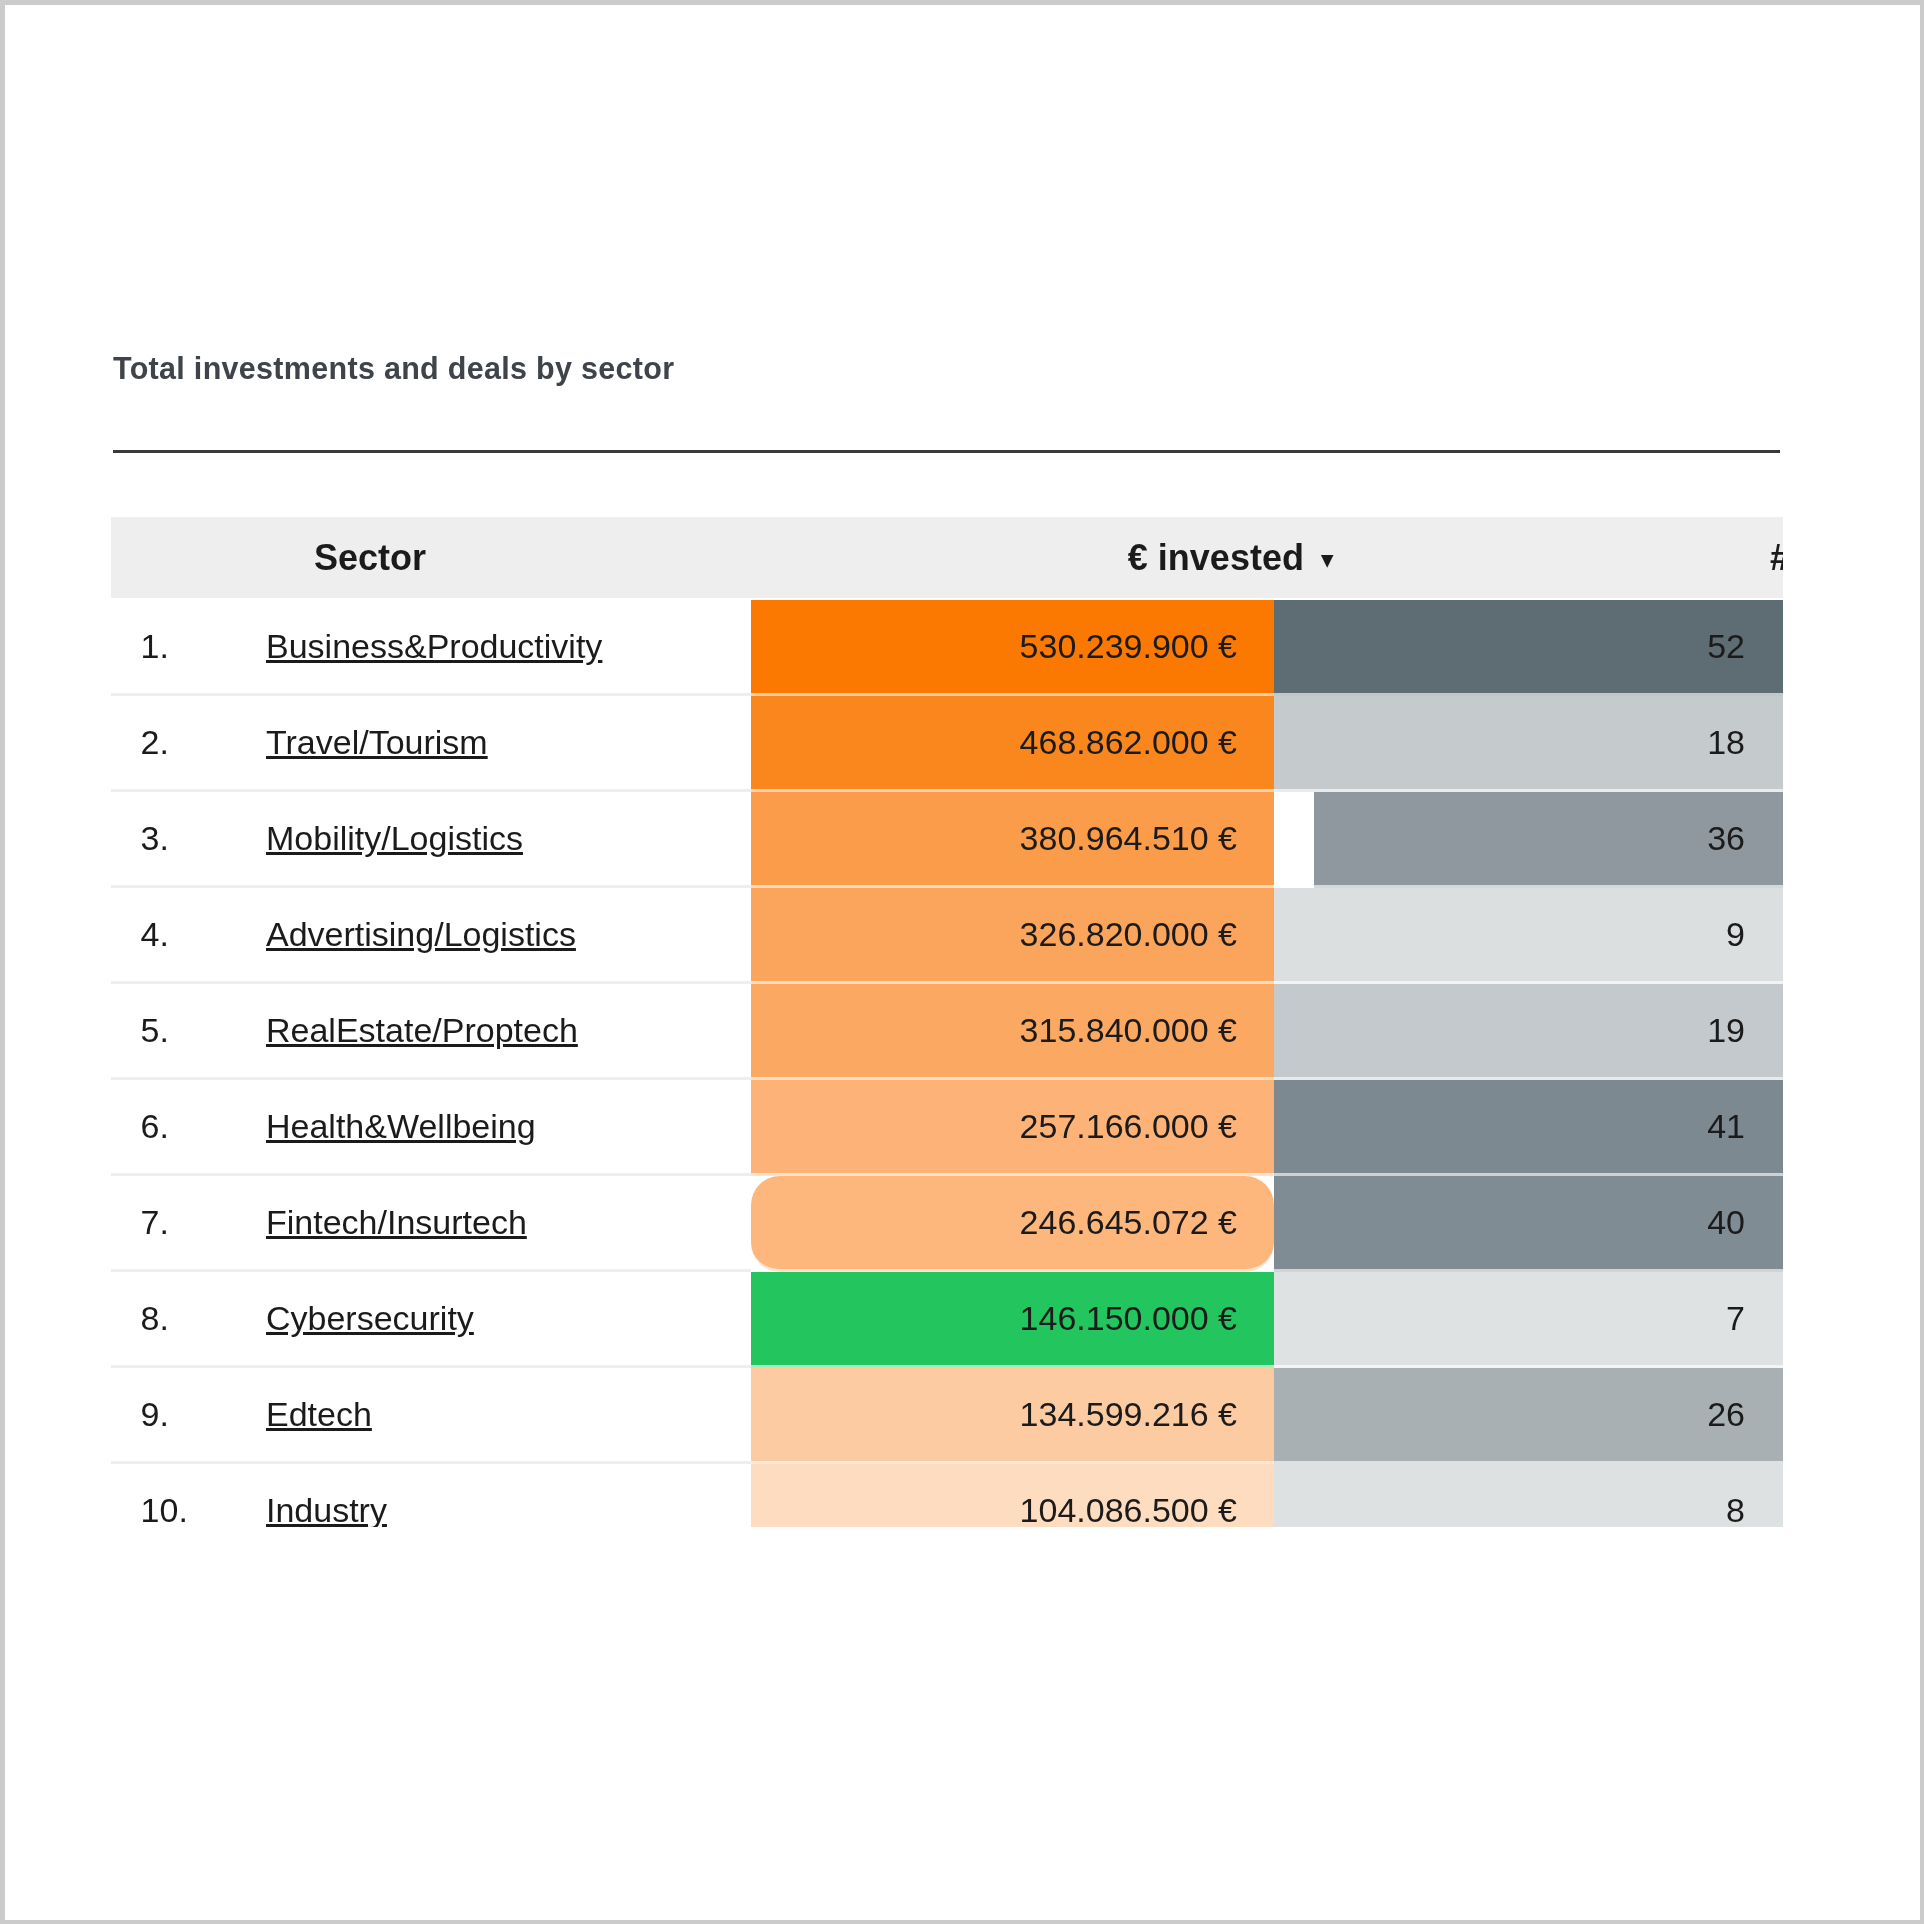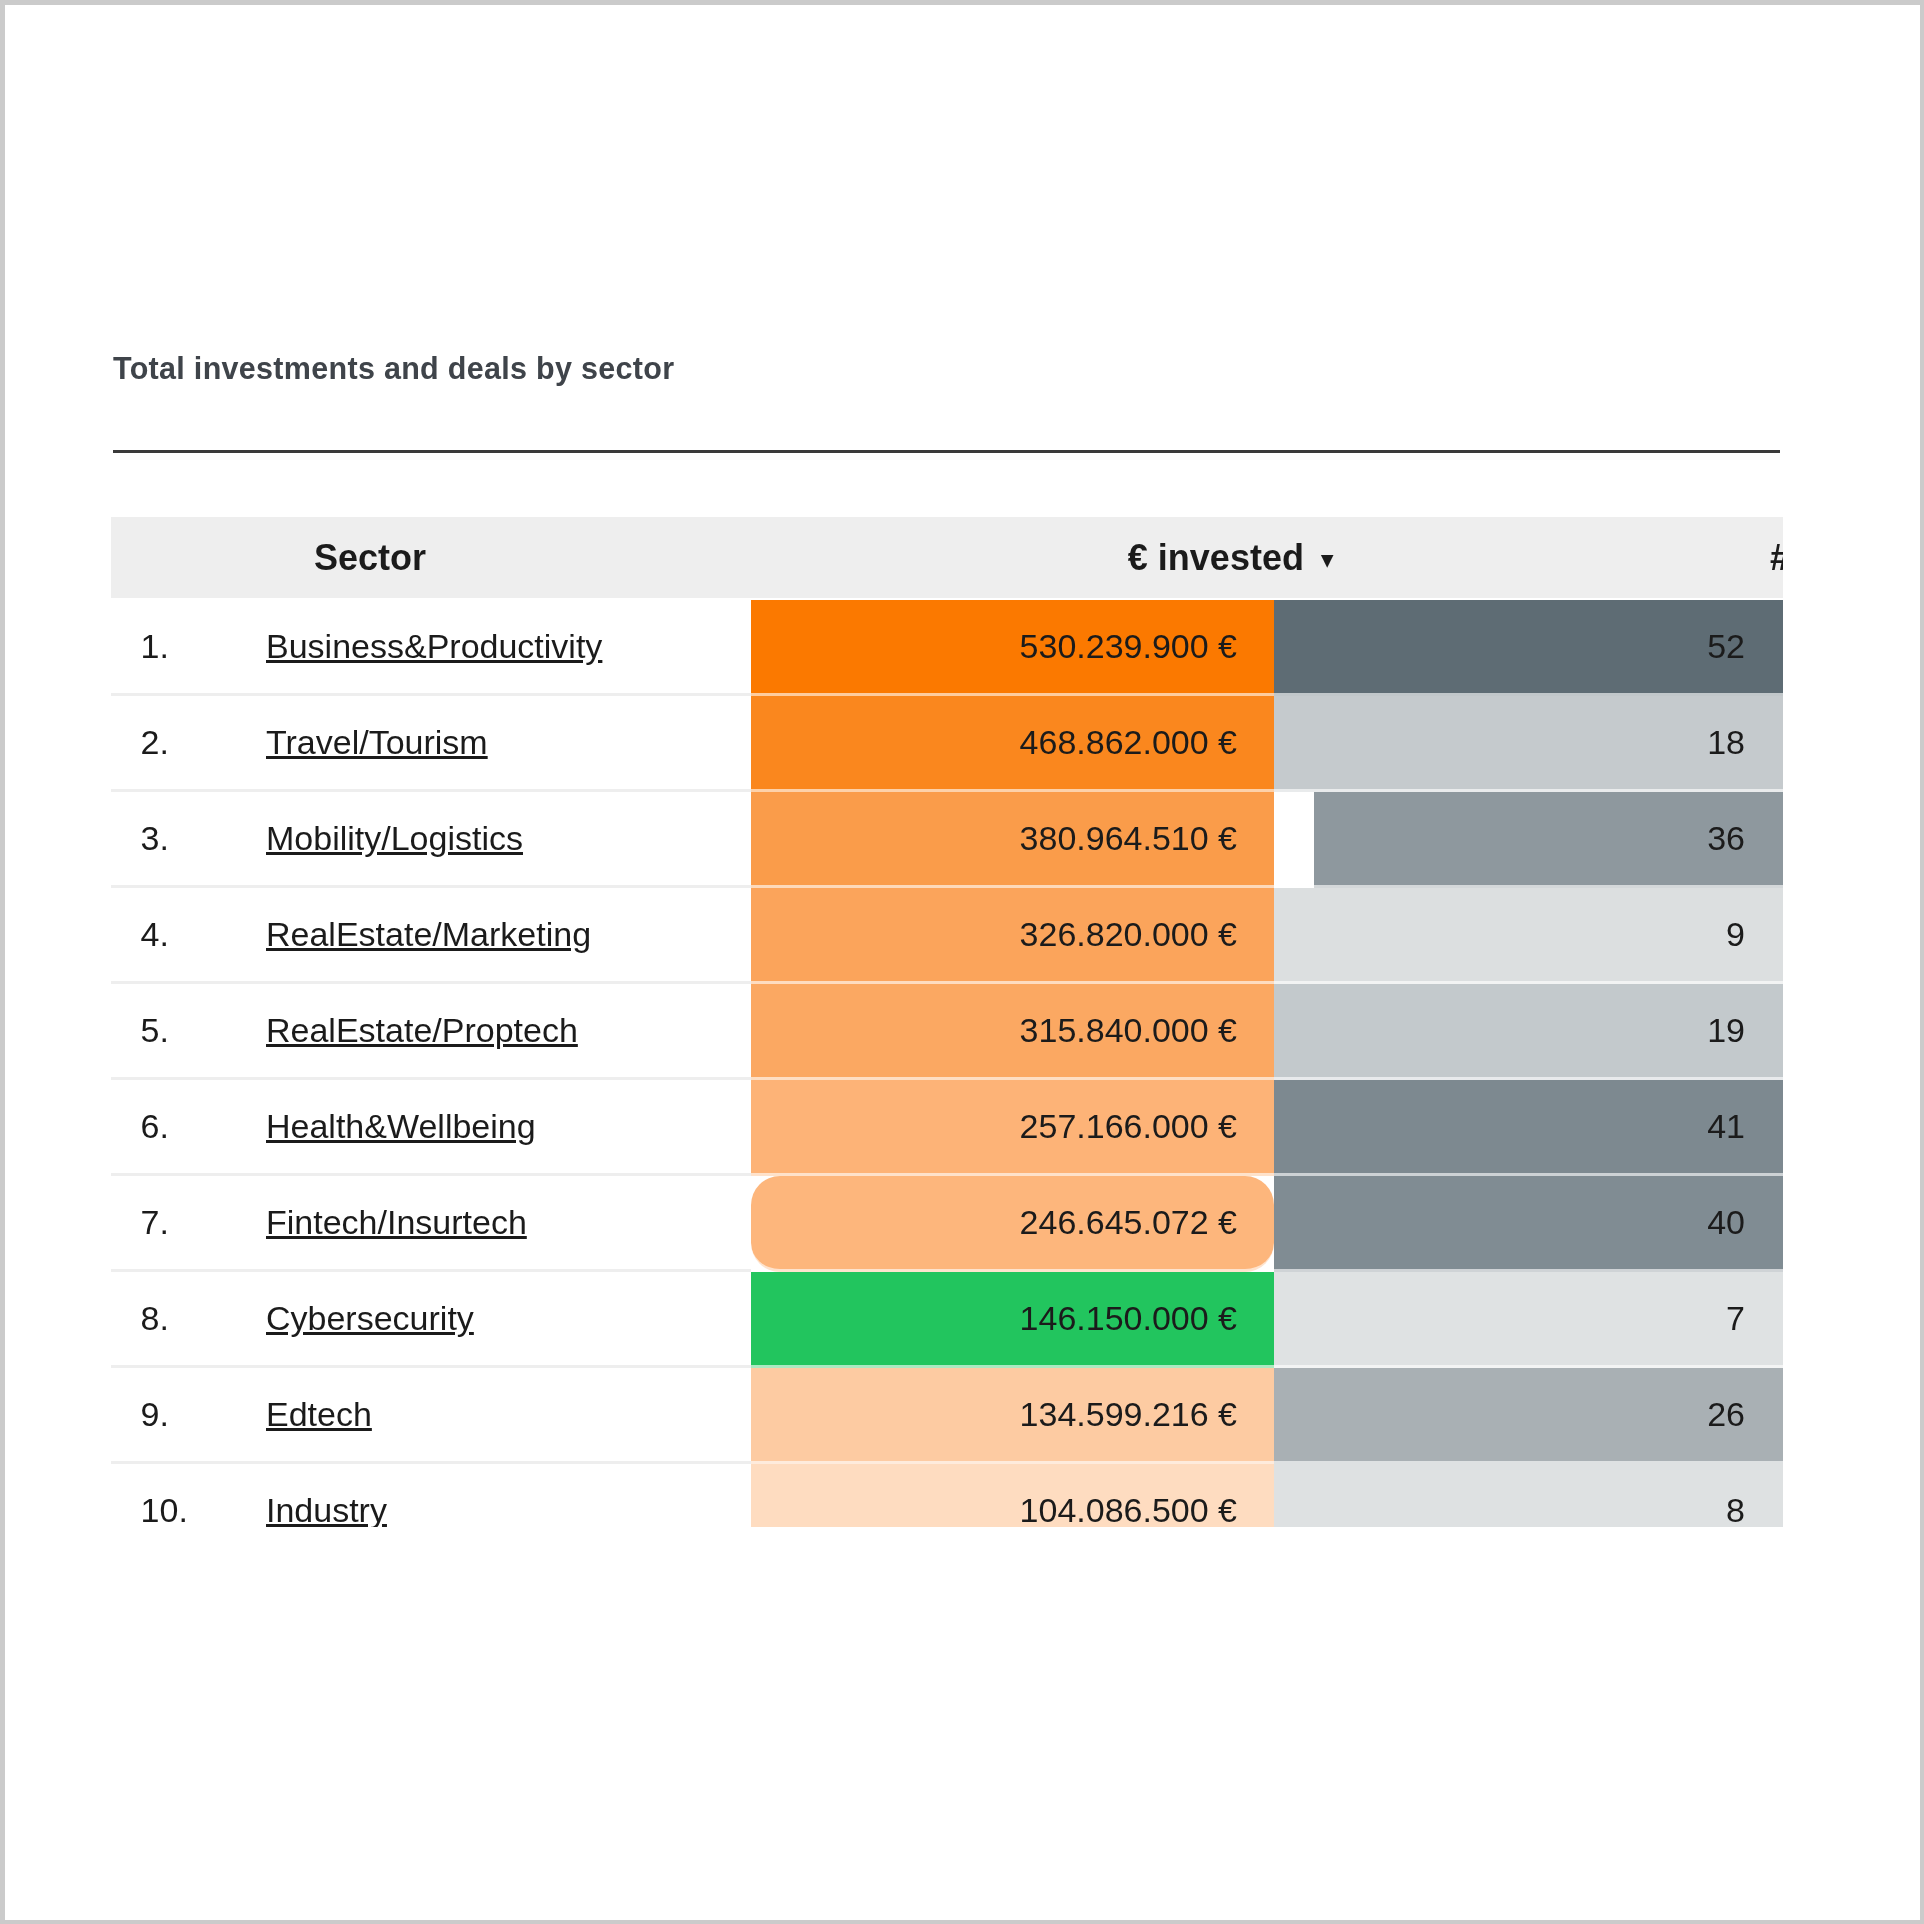--- a/index.html
+++ b/index.html
@@ -120,21 +120,21 @@
 
     <div class="grid-row row">
       <div class="cell num">3.</div>
       <div class="cell sec">Mobility/Logistics</div>
       <div class="cell inv" style="background-color: rgb(250, 156, 74);">380.964.510 €</div>
       <div class="cell dls" style="background-color: rgb(142, 152, 158); margin-left: 40px;">36</div>
     </div>
 
     <div class="grid-row row">
       <div class="cell num">4.</div>
-      <div class="cell sec">RealEstate/Marketing</div>
+      <div class="cell sec">Advertising/Logistics</div>
       <div class="cell inv" style="background-color: rgb(251, 164, 91);">326.820.000 €</div>
       <div class="cell dls" style="background-color: rgb(220, 223, 224);">9</div>
     </div>
 
     <div class="grid-row row">
       <div class="cell num">5.</div>
       <div class="cell sec">RealEstate/Proptech</div>
       <div class="cell inv" style="background-color: rgb(251, 168, 98);">315.840.000 €</div>
       <div class="cell dls" style="background-color: rgb(195, 201, 204);">19</div>
     </div>

